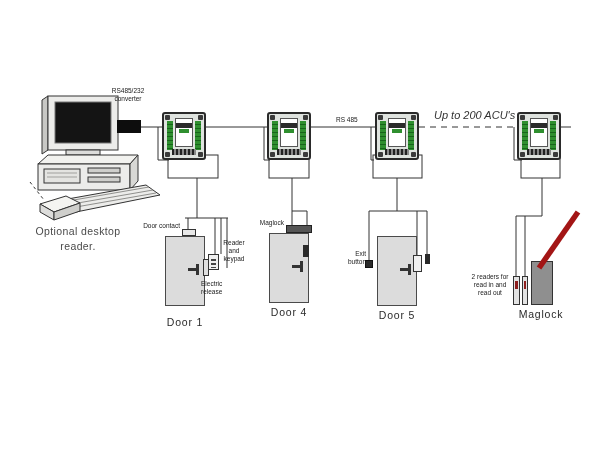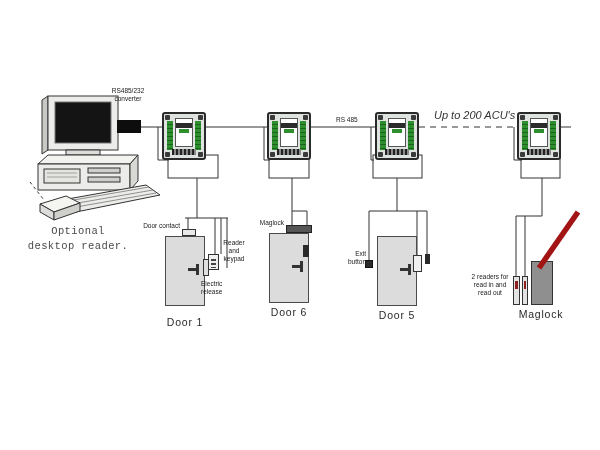--- a/index.html
+++ b/index.html
@@ -198,33 +198,33 @@
 <div class="strike"></div>
 <div class="tlabel" style="left:201px;top:280px;width:30px;">Electric release</div>
 <div class="door-name" style="left:163px;top:316px;width:44px;">Door 1</div>
 
 <div class="door" style="left:269px;top:233px">
   <div class="handle"></div>
 </div>
 <div class="maglock"></div>
 <div class="tlabel tr" style="left:256px;top:219px;width:28px;">Maglock</div>
 <div class="mini-reader" style="left:303px;top:245px;width:6px;height:12px;"></div>
-<div class="door-name" style="left:267px;top:306px;width:44px;">Door 6</div>
+<div class="door-name" style="left:267px;top:306px;width:44px;">Door 4</div>
 
 <div class="door" style="left:377px;top:236px">
   <div class="handle"></div>
 </div>
 <div class="exit-btn"></div>
 <div class="tlabel tr" style="left:342px;top:250px;width:24px;">Exit button</div>
 <div class="white-reader"></div>
 <div class="mini-reader" style="left:425px;top:254px;width:5px;height:10px;"></div>
 <div class="door-name" style="left:375px;top:309px;width:44px;">Door 5</div>
 
 <div class="barrier-box"></div>
 <div class="breader" style="left:513px;width:7px;"></div>
 <div class="breader" style="left:522px;width:6px;"></div>
 <div class="tlabel tc" style="left:470px;top:273px;width:40px;">2 readers for read in and read out</div>
 <div class="door-name" style="left:514px;top:308px;width:54px;">Maglock</div>
 <svg class="abs" style="left:528px;top:200px" width="60" height="78" viewBox="0 0 60 78">
   <line x1="11" y1="68" x2="50" y2="12" stroke="#a31515" stroke-width="5.5"></line>
 </svg>
 
-<div class="optional" style="left:26px;top:224px;width:104px;font-family:Liberation Mono, monospace;">Optional desktop reader.</div>
+<div class="optional" style="left:26px;top:224px;width:104px;">Optional desktop reader.</div>
 
 </body></html>

